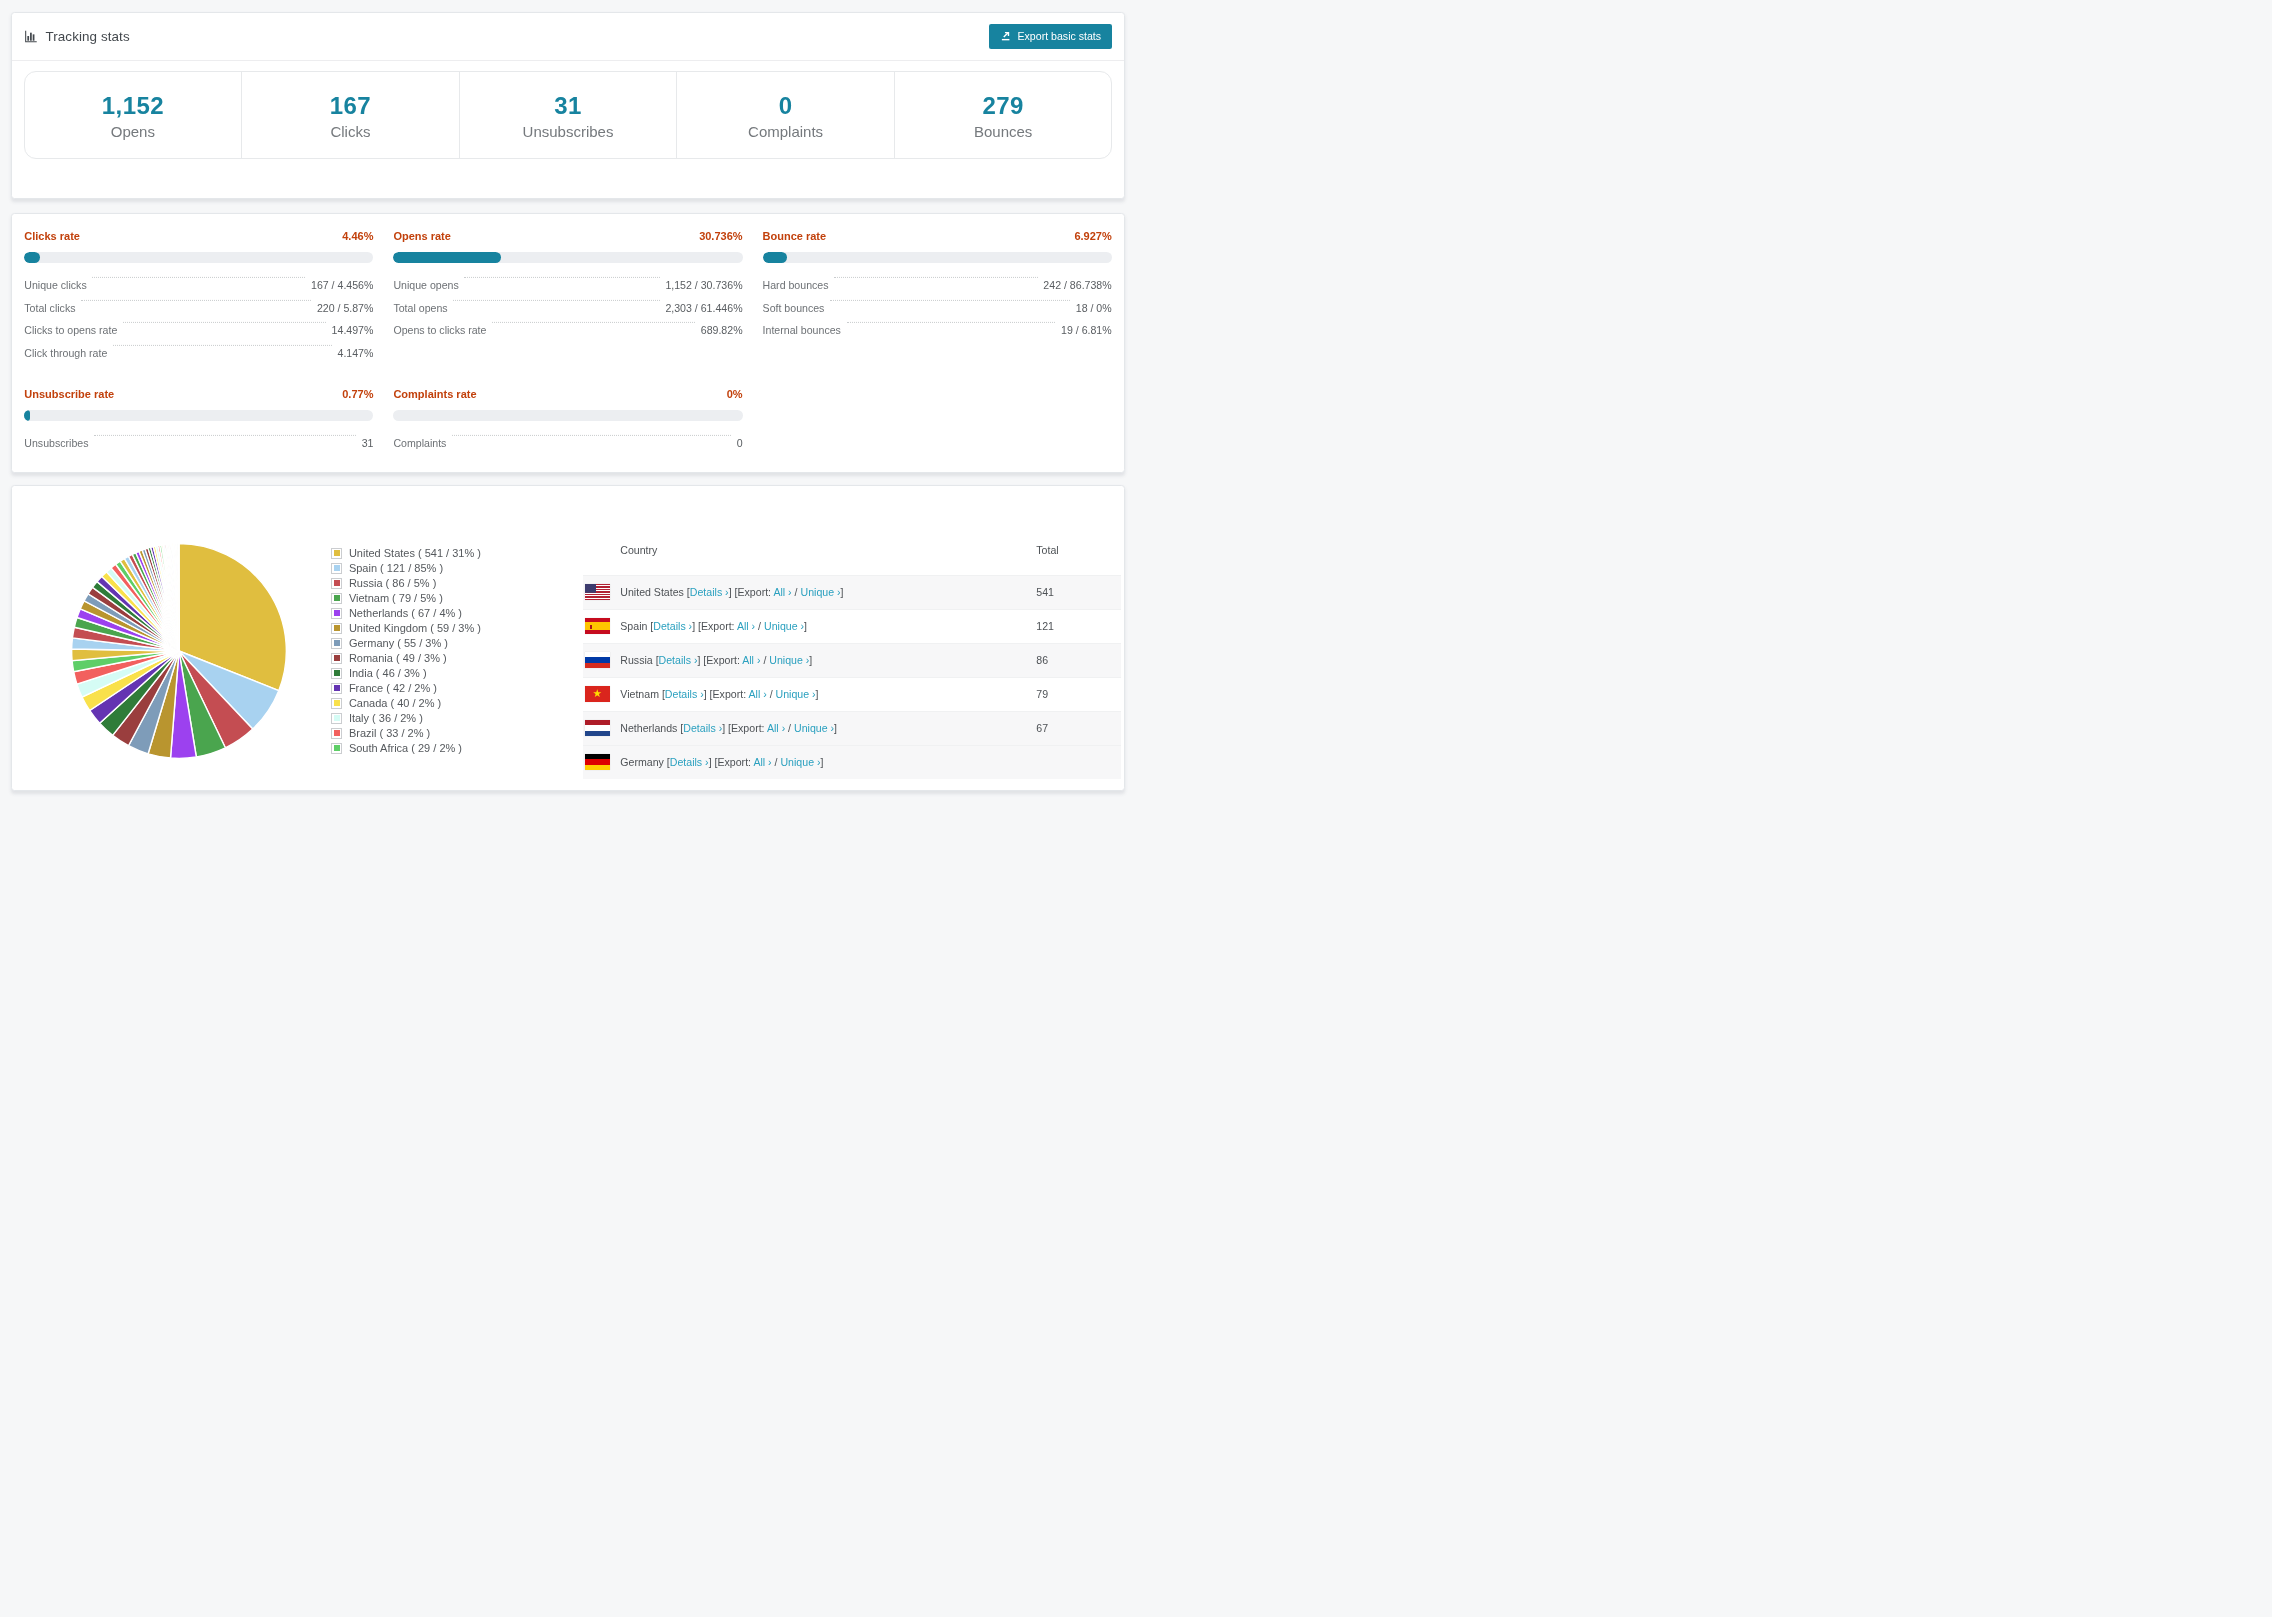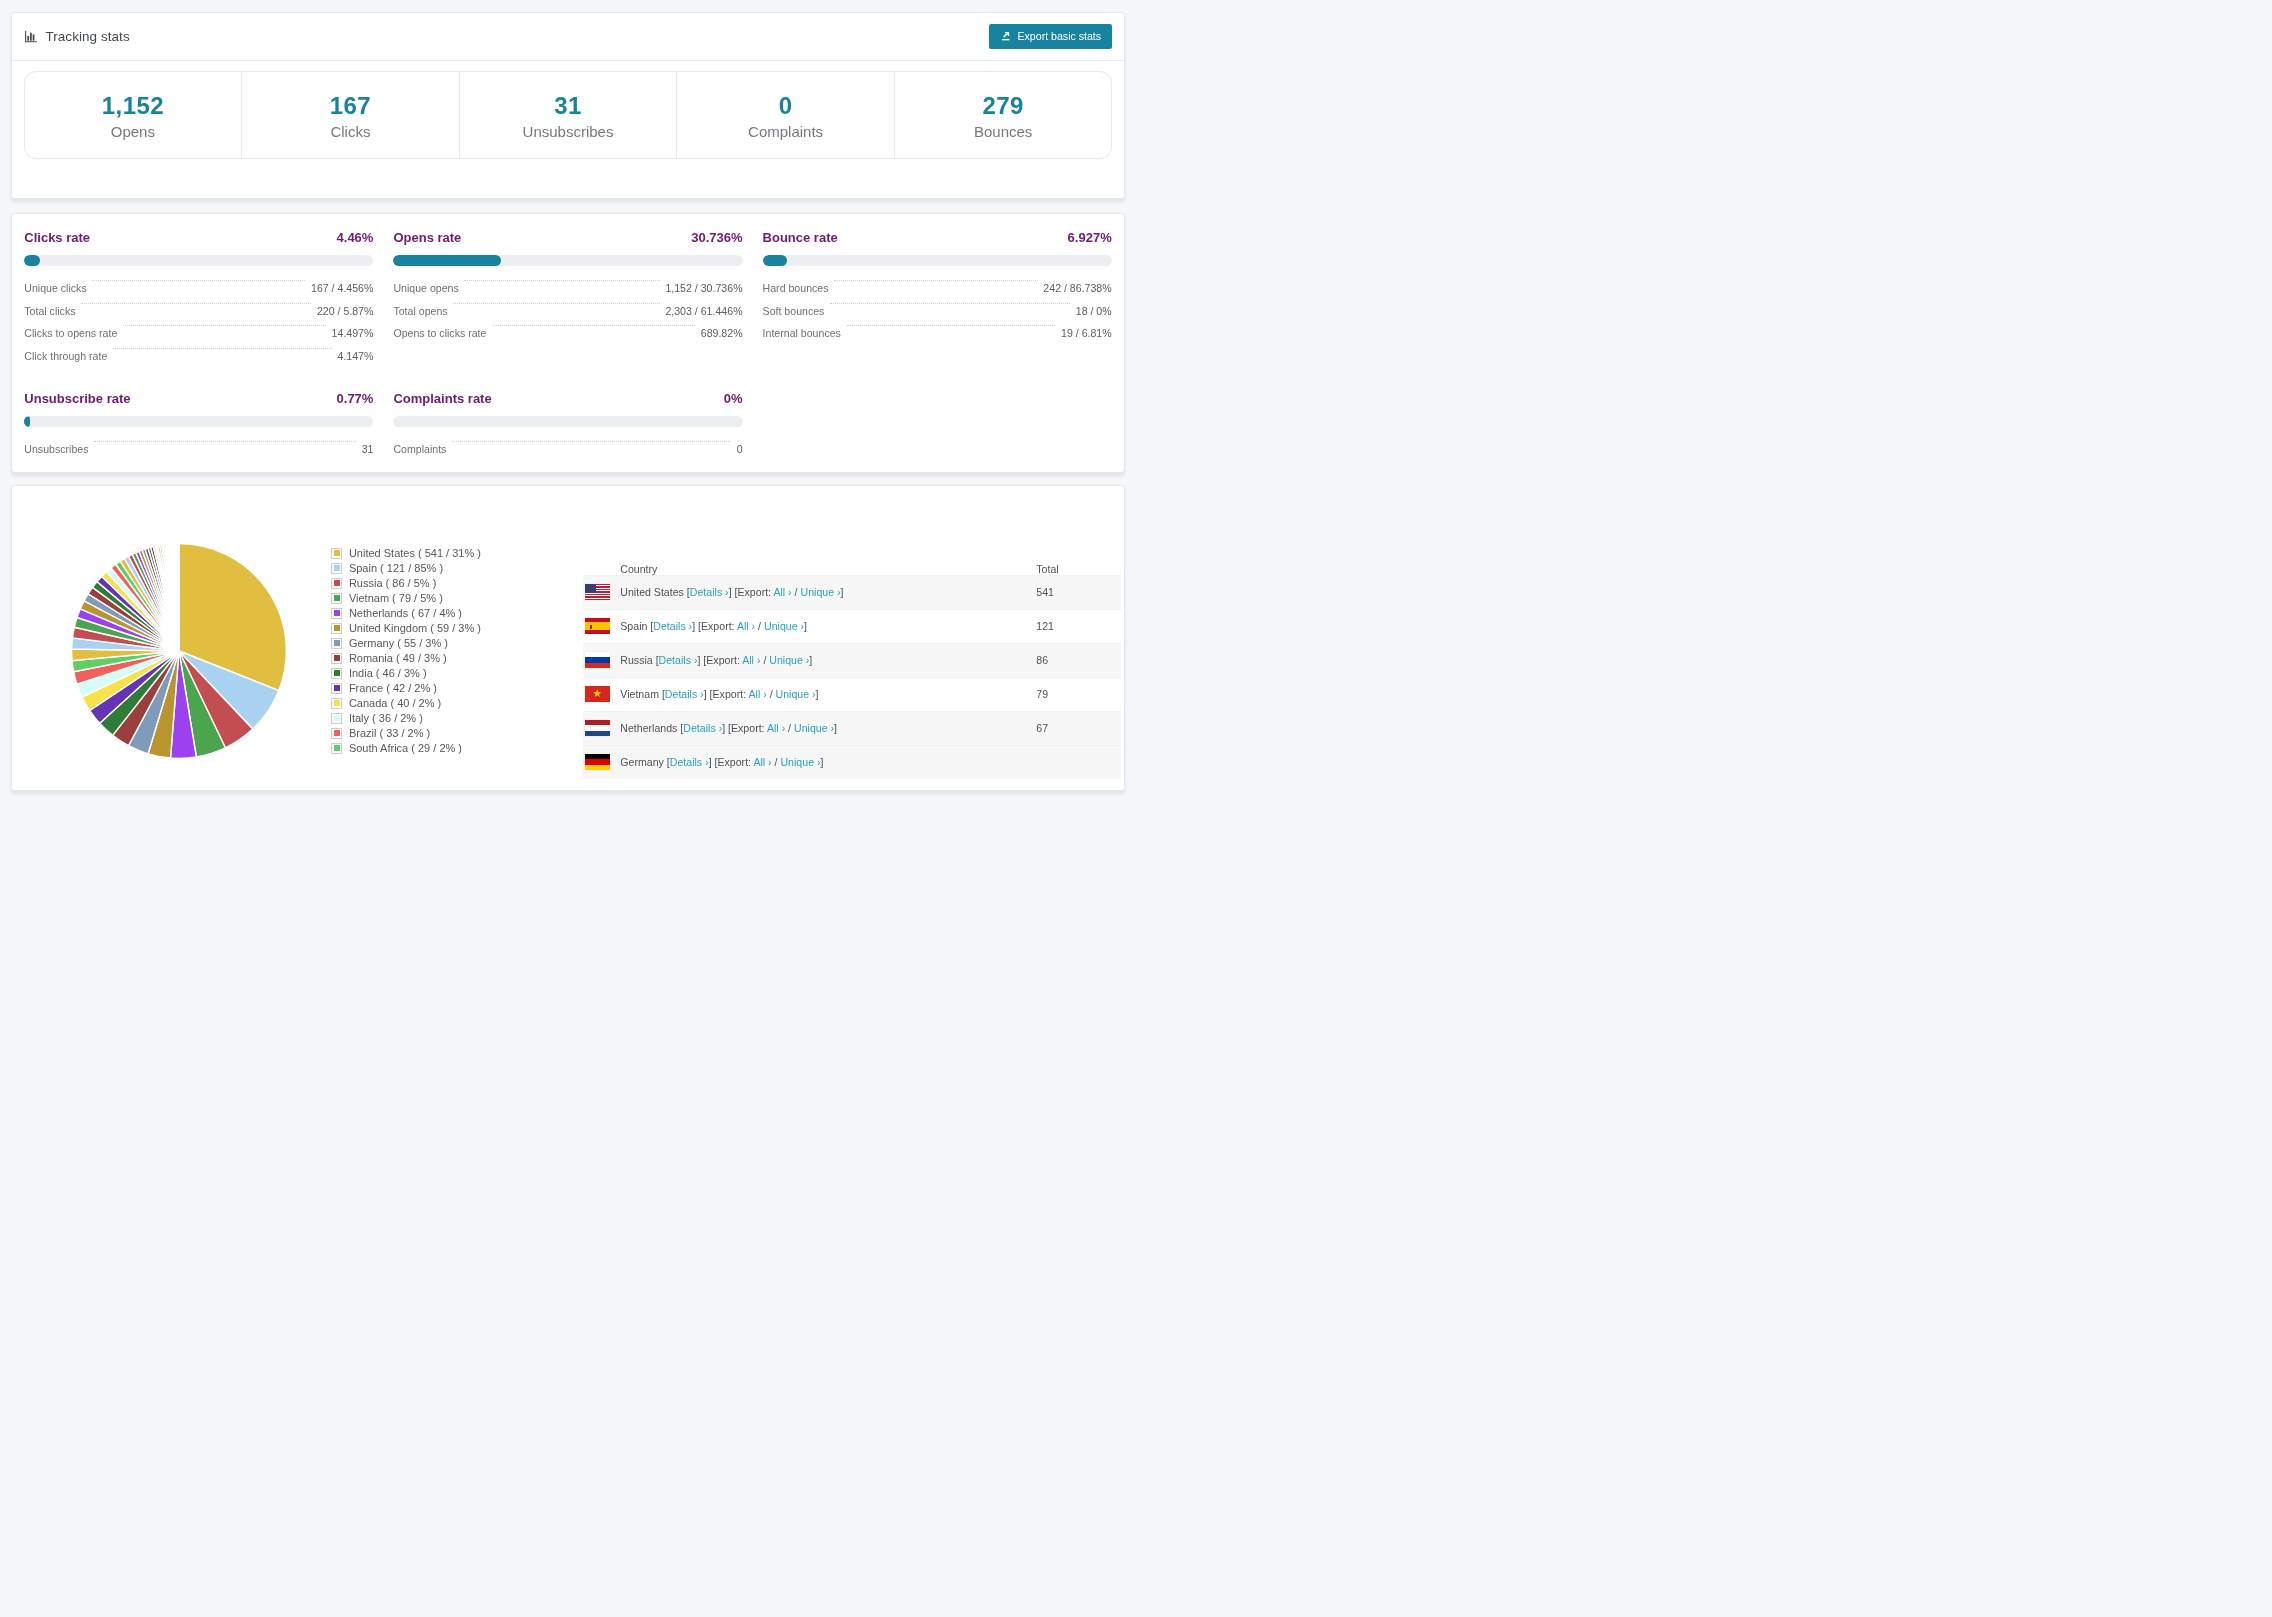--- a/index.html
+++ b/index.html
@@ -17,37 +17,37 @@
               font-family:"Liberation Sans",sans-serif;}
   .stats-wrap{margin:10px 11.3px 39px;border:0.7px solid #e7e9eb;border-radius:12px;display:flex;background:#fff;}
   .stat-cell{flex:1;text-align:center;padding:20px 0 18.4px;border-left:0.7px solid #e7e9eb;}
   .stat-cell:first-child{border-left:none;}
   .stat-value{font-size:24px;font-weight:bold;color:#17839f;letter-spacing:0.4px;line-height:1.15;}
   .stat-label{font-size:15px;color:#75797d;margin-top:3.5px;}
 
   
   .card2{margin-top:13.4px;height:260px;overflow:hidden;}
   .rates-grid{display:grid;grid-template-columns:repeat(3,1fr);column-gap:20px;row-gap:24px;padding:16px 12px 0;}
-  .rate-head{display:flex;justify-content:space-between;align-items:baseline;font-size:13px;font-weight:bold;color:#701a75;}
+  .rate-head{display:flex;justify-content:space-between;align-items:baseline;font-size:11px;font-weight:bold;color:#c2410c;}
   .rate-bar{height:11.3px;background:#eceef1;border-radius:6.4px;margin-top:10px;position:relative;overflow:hidden;}
   .rate-fill{height:100%;background:#17839f;border-radius:6.4px;}
   .rate-rows{margin-top:10.6px;}
   .rate-row{display:flex;align-items:flex-start;font-size:10.6px;color:#6d7175;padding:5.3px 0;}
   .leader{flex:1;border-bottom:0.7px dotted #c9ccce;margin:0 5.6px;transform:translateY(-2.1px);}
   .rate-val{color:#595d61;white-space:nowrap;}
 
   
   .card3{margin-top:12px;height:306px;position:relative;overflow:hidden;}
   .pie-svg{position:absolute;left:54px;top:52px;}
   .legend{position:absolute;left:319px;top:60px;}
   .legend-item{display:flex;align-items:center;height:15px;font-size:11px;color:#55595d;}
   .sw{width:10.6px;height:10.6px;border:0.7px solid #cbcdd0;background:#fff;margin-right:7px;box-sizing:border-box;display:flex;flex:none;}
   .sw i{flex:1;margin:1.4px;}
   .geo-table{position:absolute;left:571px;top:58px;width:538px;font-size:10.6px;}
-  .gt-head{height:31px;position:relative;display:flex;align-items:flex-end;color:#4e5256;}
+  .gt-head{height:31px;position:relative;display:flex;align-items:flex-start;color:#4e5256;}
   .gt-country-h{padding-left:37px;}
   .gt-total-h{position:absolute;left:453px;}
   .gt-row{height:33px;position:relative;display:flex;align-items:center;border-top:0.7px solid #f0f1f2;color:#4e5256;}
   .gt-row.odd{background:#f7f7f8;}
   .gt-text{padding-left:37px;white-space:nowrap;}
   .gt-total{position:absolute;left:453px;}
   .tlink{color:#2aa0bf;text-decoration:none;}
   .flag{position:absolute;left:1.4px;top:8.5px;width:25px;height:16px;box-shadow:0 0 0.7px rgba(0,0,0,.3);background-repeat:no-repeat;}
   .flag.us{background-image:linear-gradient(#3c3b6e,#3c3b6e),repeating-linear-gradient(180deg,#b22234 0 1.2px,#fff 1.2px 2.5px);
            background-size:11.3px 8.8px,100% 100%;}

